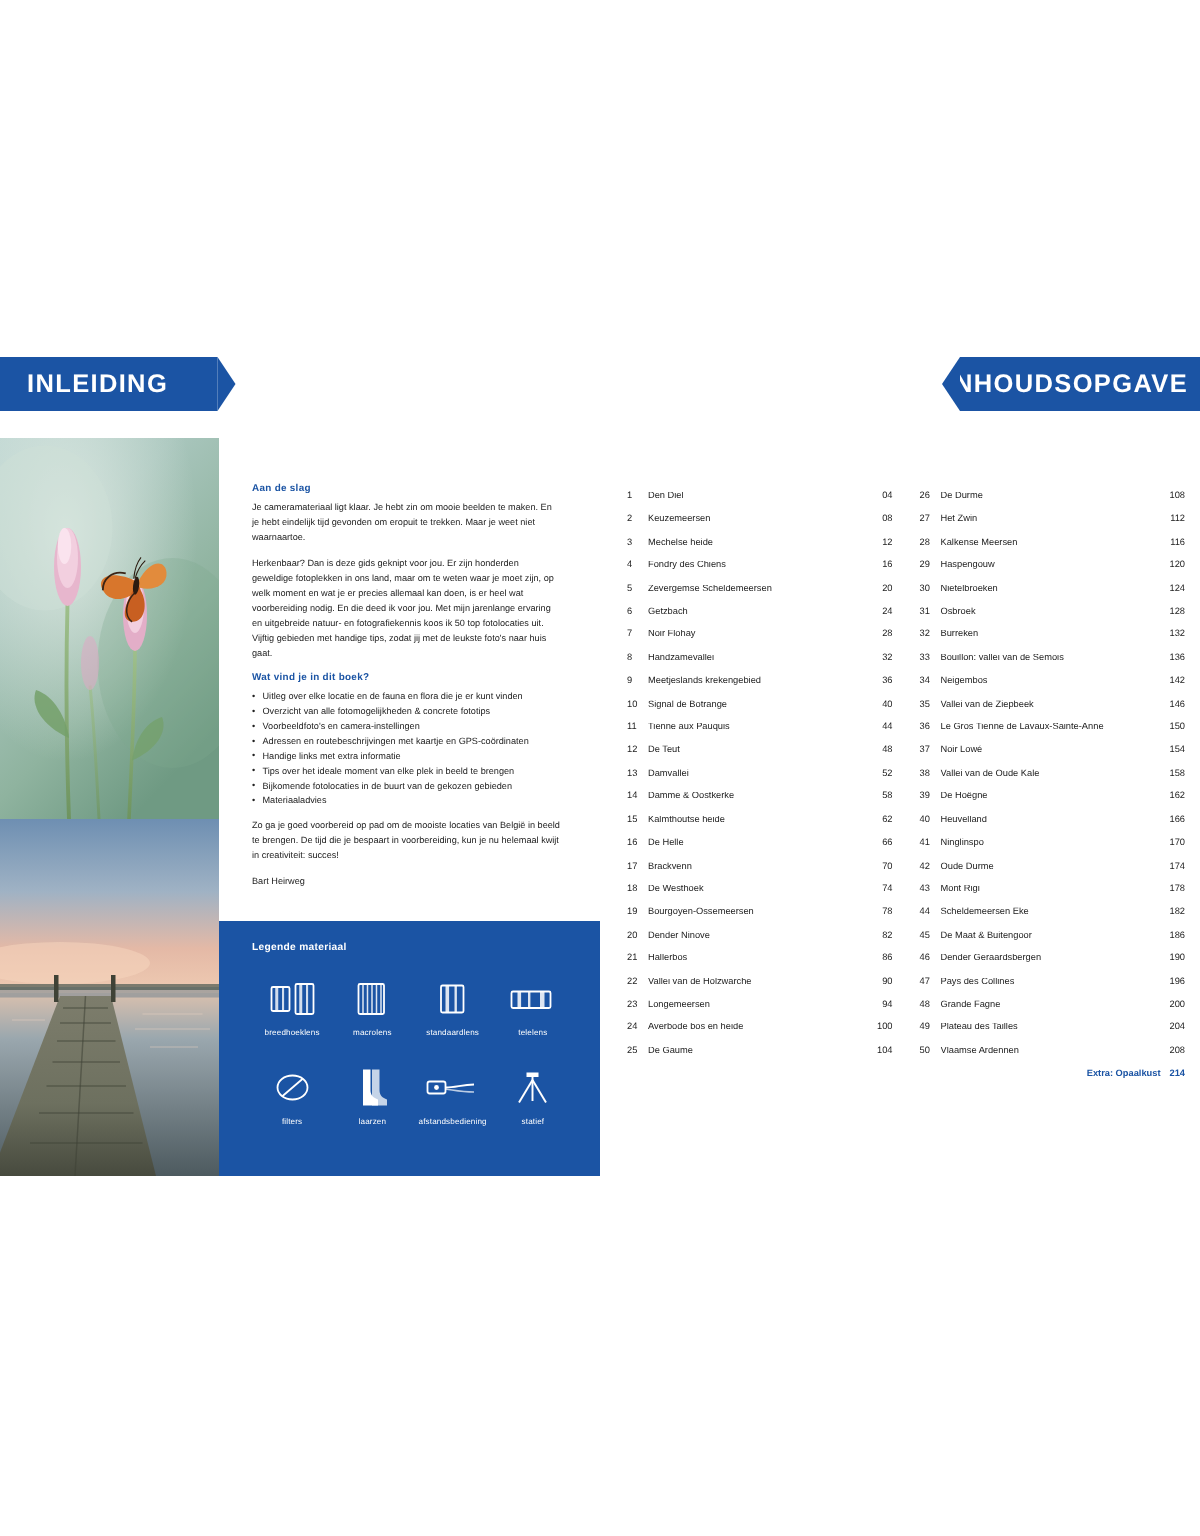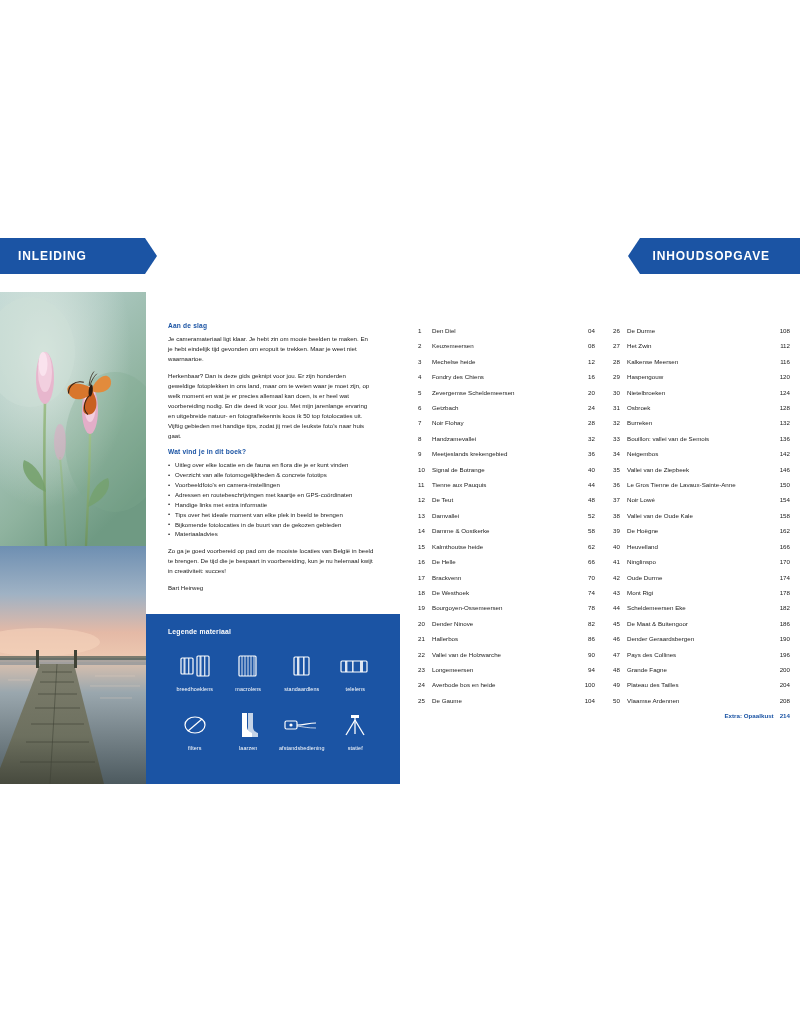--- a/index.html
+++ b/index.html
@@ -34,21 +34,21 @@
   }
 
   .banner {
     position: absolute;
     background: #1B54A4;
     color: #ffffff;
     display: flex;
     align-items: center;
     font-weight: bold;
     letter-spacing: 0.9px;
-    font-size: 12px;
+    font-size: 17px;
   }
   .banner-left {
     left: 0;
     top: 0;
     width: 145px;
     height: 36px;
     padding-left: 18px;
     box-sizing: border-box;
   }
   .banner-left::after {
@@ -176,21 +176,21 @@
     top: 238px;
     width: 400px;
     height: 546px;
   }
   .banner-right {
     right: 0;
     top: 0;
     width: 160px;
     height: 36px;
     justify-content: flex-end;
-    padding-right: 30px;
+    padding-right: 8px;
     box-sizing: border-box;
   }
   .banner-right::before {
     content: "";
     position: absolute;
     left: -12px;
     top: 0;
     width: 0;
     height: 0;
     border-right: 12px solid #1B54A4;

